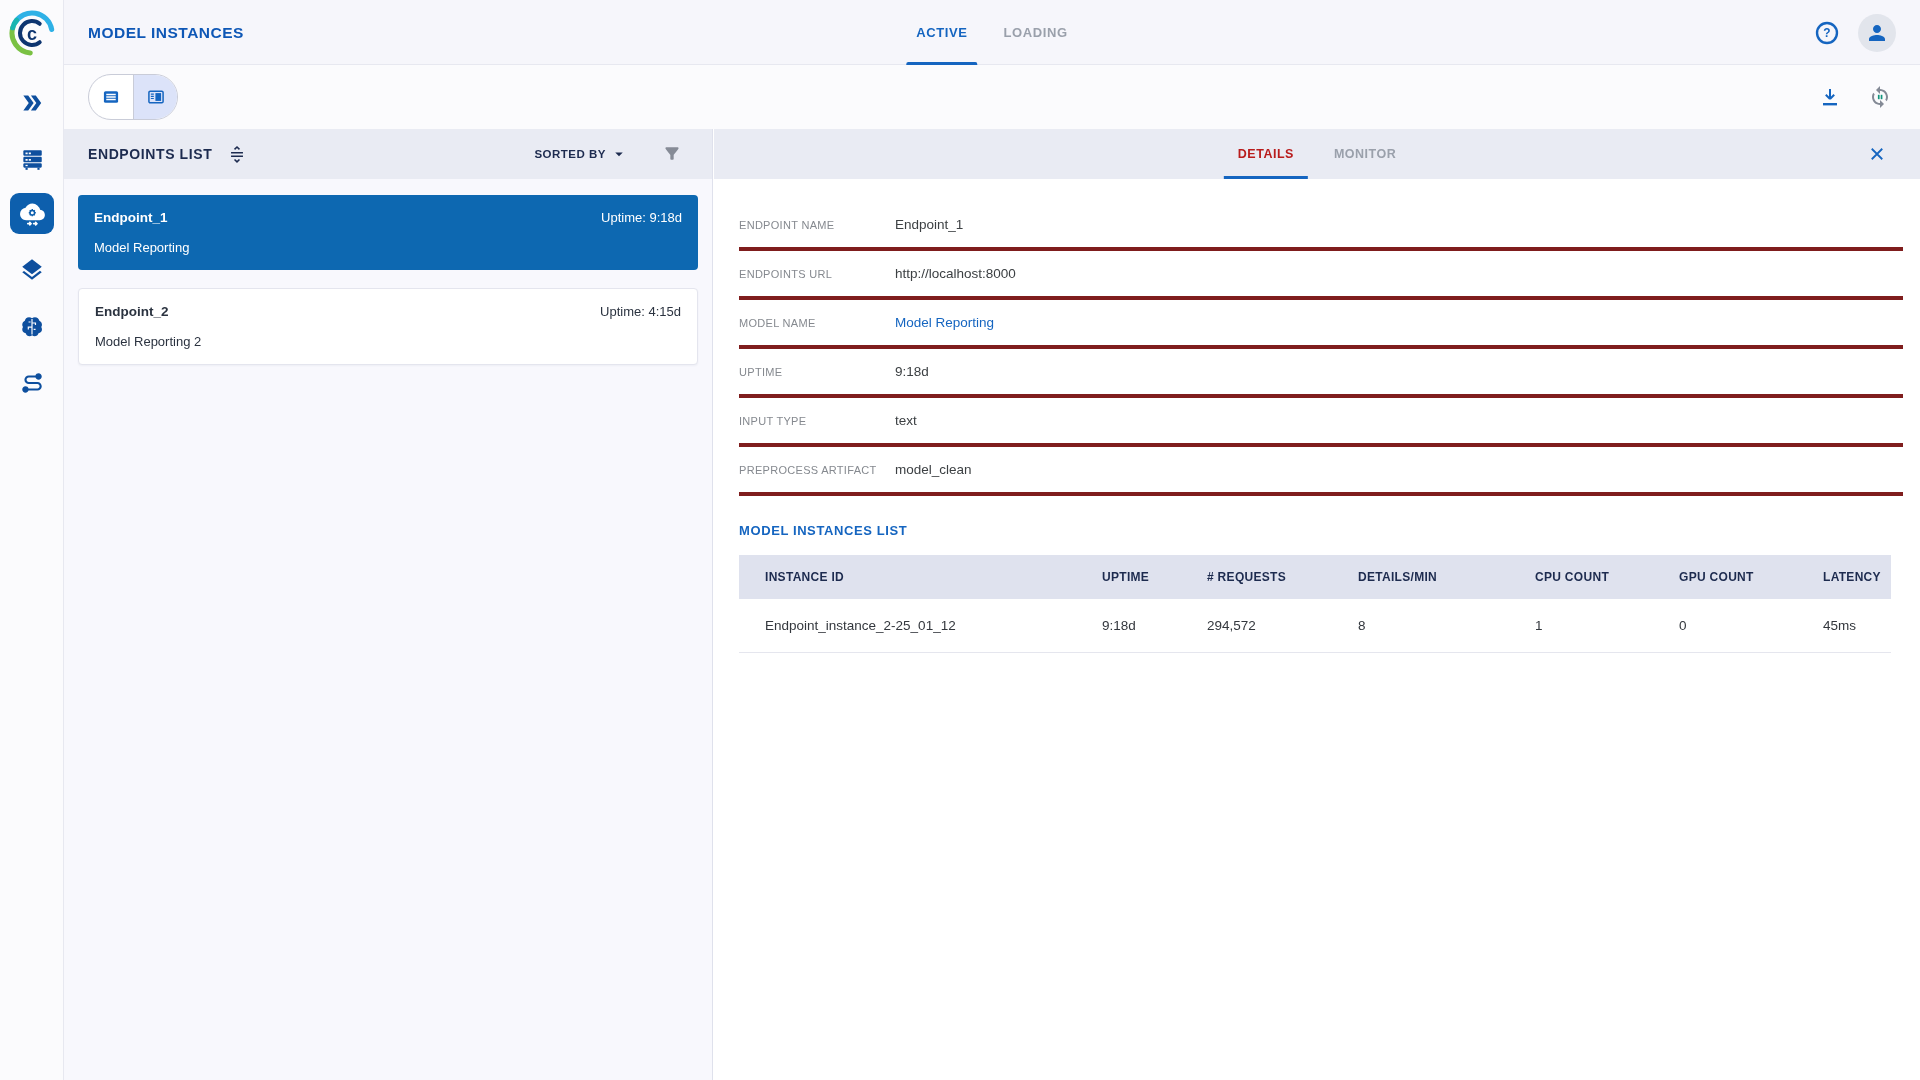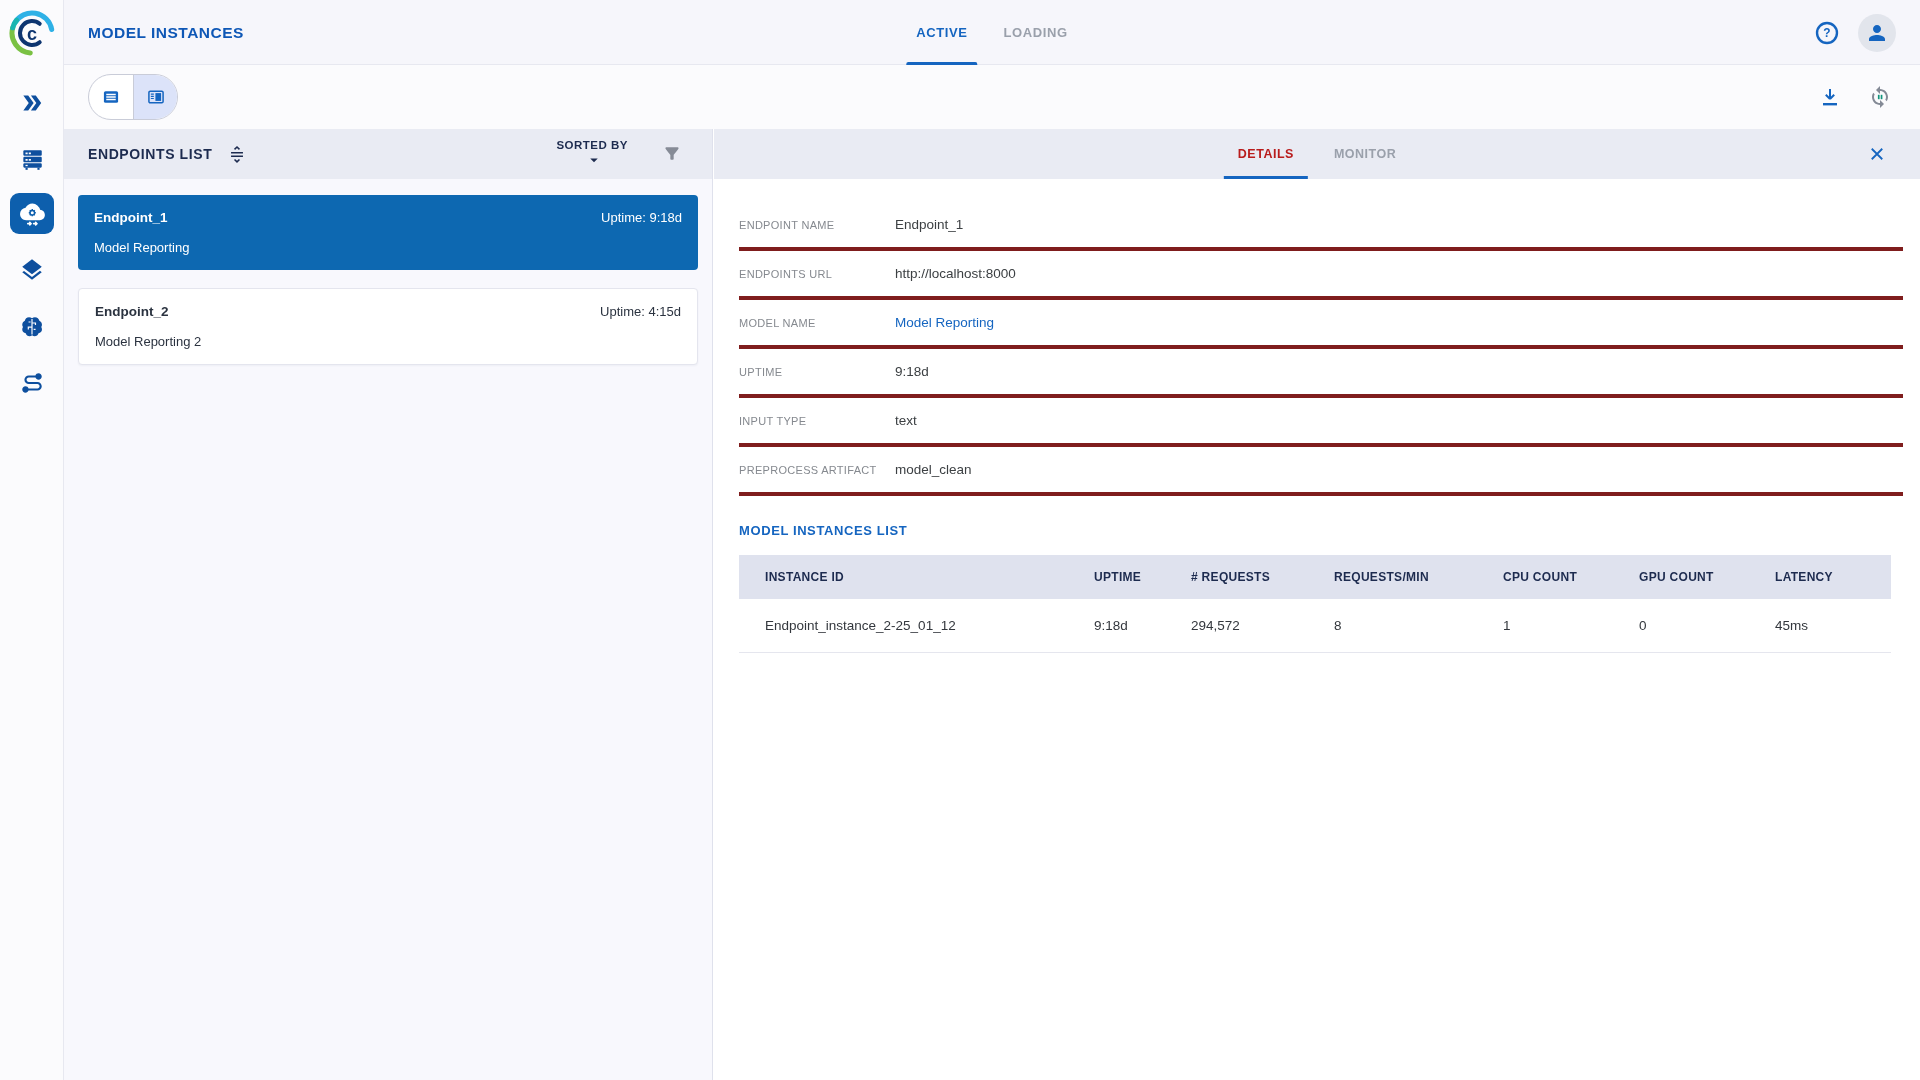--- a/index.html
+++ b/index.html
@@ -50,21 +50,21 @@
   .list-panel { position:absolute; left:0; top:0; bottom:0; width:649px;
     background:#f8f8fd; border-right:1px solid #dfe1ec; }
   .details-panel { position:absolute; left:650px; top:0; bottom:0; right:0; background:#fff; }
 
   .panel-header { height:50px; background:#e9ebf3; display:flex; align-items:center; position:relative; }
 
   
   .lp-header { padding:0 30px 0 24px; }
   .lp-title { font-size:14px; font-weight:bold; letter-spacing:.6px; color:#1d2b4f;text-align:center; }
   .sort-btn { width:22px; height:22px; margin-left:14px; cursor:pointer; }
-  .sorted-by { margin-left:auto; display:flex; align-items:center; cursor:pointer;flex-direction:column; }
+  .sorted-by { margin-left:auto; display:flex; align-items:center; cursor:pointer; }
   .sorted-by-label { font-size:11.5px; font-weight:bold; letter-spacing:.5px; color:#1d2b4f; }
   .caret { width:18px; height:18px; margin-left:4px; }
   .filter-btn { width:20px; height:20px; margin-left:34px; cursor:pointer; }
 
   
   .cards { padding:16px 14px; }
   .card { border-radius:4px; padding:15px 16px; margin-bottom:18px; cursor:pointer; }
   .card.selected { background:#0d68b1; color:#fff; }
   .card.normal { background:#fff; border:1px solid #e4e5ee; color:#2b3340;
     box-shadow:0 1px 2px rgba(40,50,90,.05); }
@@ -88,21 +88,21 @@
   .frow { height:49px; display:flex; align-items:center; border-bottom:4px solid #7f1d1d; }
   .flabel { width:156px; font-size:11px; color:#85898f; letter-spacing:.3px; }
   .fvalue { font-size:13.5px; color:#3c4043; }
   .fvalue.link { color:#1565c0; cursor:pointer; }
 
   .instances-title { margin:27px 0 0 25px; font-size:13px; font-weight:bold;
     letter-spacing:.6px; color:#1565c0; cursor:pointer; }
 
   
   .itable { margin:17px 0 0 25px; width:1152px; }
-  .grid7 { display:grid; grid-template-columns:355px 97px 143px 169px 136px 136px 1fr; align-items:center; }
+  .grid7 { display:grid; grid-template-columns:355px 97px 143px 169px 136px 136px 1fr; align-items:center;gap:8px; }
   .ithead { background:#dfe2ee; height:44px; }
   .ithead .cell { font-size:12px; font-weight:bold; letter-spacing:.3px; color:#1d2b4f; }
   .itrow { height:54px; border-bottom:1px solid #e5e6ee; background:#fff; }
   .itrow .cell { font-size:13.5px; color:#33373d; }
   .cell:first-child { padding-left:26px; }
 </style>
 </head>
 <body>
 
 <div class="rail">
@@ -327,21 +327,21 @@
       </div>
     </div>
 
     <div class="instances-title">MODEL INSTANCES LIST</div>
 
     <div class="itable">
       <div class="ithead grid7">
         <span class="cell">INSTANCE ID</span>
         <span class="cell">UPTIME</span>
         <span class="cell"># REQUESTS</span>
-        <span class="cell">REQUESTS/MIN</span>
+        <span class="cell">DETAILS/MIN</span>
         <span class="cell">CPU COUNT</span>
         <span class="cell">GPU COUNT</span>
         <span class="cell">LATENCY</span>
       </div>
       <div class="itrow grid7">
         <span class="cell">Endpoint_instance_2-25_01_12</span>
         <span class="cell">9:18d</span>
         <span class="cell">294,572</span>
         <span class="cell">8</span>
         <span class="cell">1</span>

